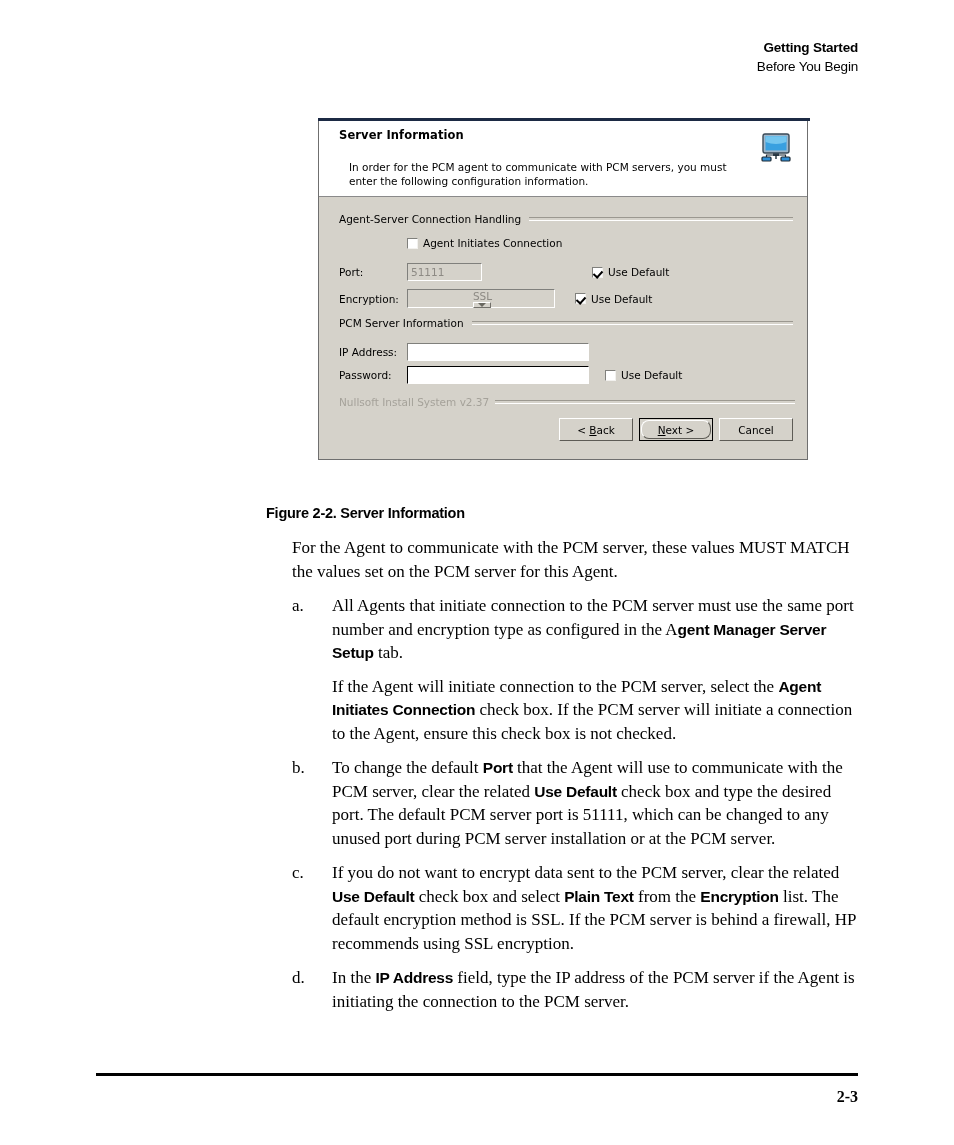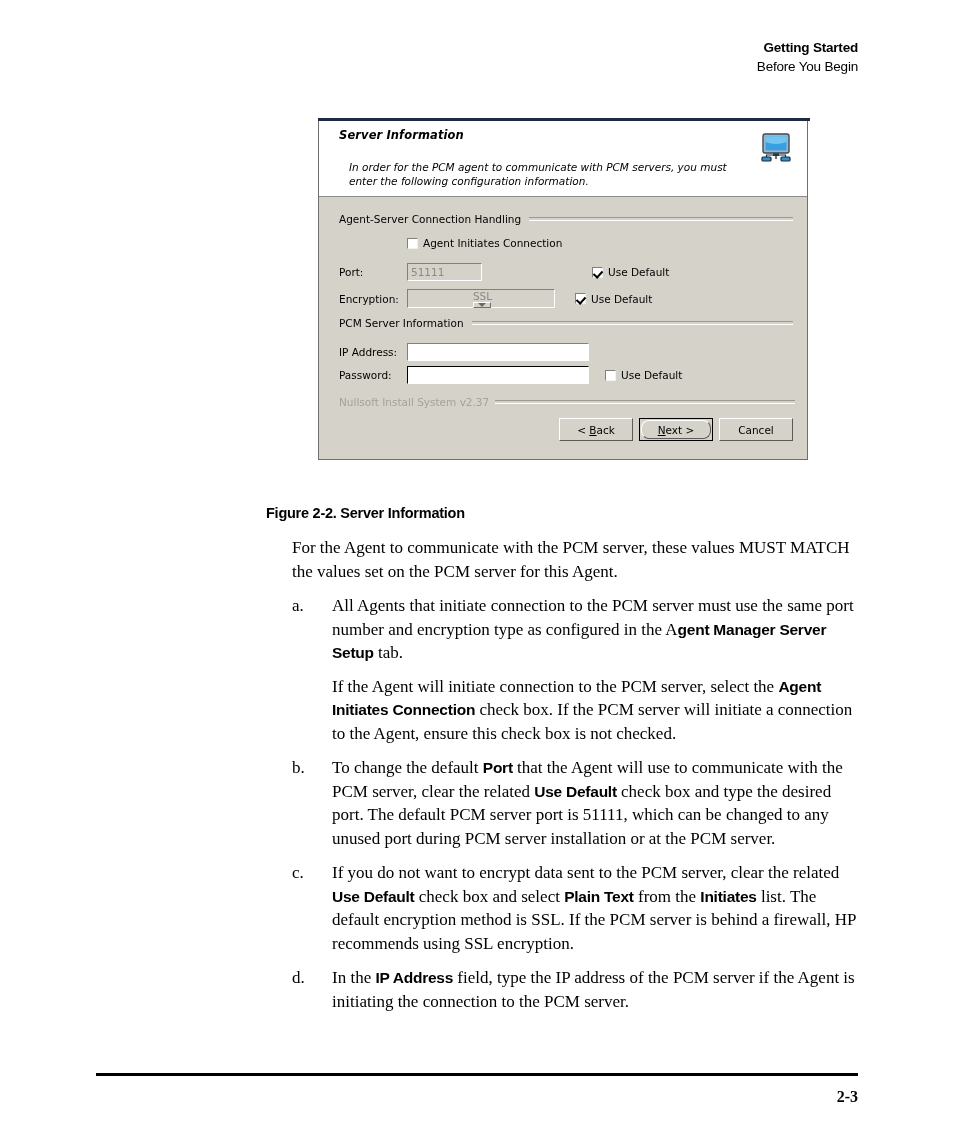--- a/index.html
+++ b/index.html
@@ -62,21 +62,21 @@
   
   .dlg-head {
     background: #ffffff;
     border-bottom: 1px solid #8a8a8a;
     padding: 7px 10px 8px 20px;
     display: flex;
     align-items: flex-start;
     min-height: 50px;
     box-sizing: border-box;
   }
-  .dlg-head-text { flex: 1 1 auto; font-style: italic; }
+  .dlg-head-text { flex: 1 1 auto; }
   .dlg-head-title {
     font-size: 11.5px;
     font-weight: bold;
     color: #000;
     margin-bottom: 3px;
     letter-spacing: 0.1px;
   }
   .dlg-head-desc {
     font-size: 10.5px;
     line-height: 13.5px;
@@ -464,21 +464,21 @@
         <span class="marker">a.</span>
         <p><span>All Agents that initiate connection to the PCM server must use the same port number and encryption type as configured in the A</span><span class="b">gent Manager Server Setup</span><span> tab.</span></p>
         <p><span>If the Agent will initiate connection to the PCM server, select the </span><span class="b">Agent Initiates Connection</span><span> check box. If the PCM server will initiate a connection to the Agent, ensure this check box is not checked.</span></p>
       </li>
       <li>
         <span class="marker">b.</span>
         <p><span>To change the default </span><span class="b">Port</span><span> that the Agent will use to communicate with the PCM server, clear the related </span><span class="b">Use Default</span><span> check box and type the desired port. The default PCM server port is 51111, which can be changed to any unused port during PCM server installation or at the PCM server.</span></p>
       </li>
       <li>
         <span class="marker">c.</span>
-        <p><span>If you do not want to encrypt data sent to the PCM server, clear the related </span><span class="b">Use Default</span><span> check box and select </span><span class="b">Plain Text</span><span> from the </span><span class="b">Initiates</span><span> list. The default encryption method is SSL. If the PCM server is behind a firewall, HP recommends using SSL encryption.</span></p>
+        <p><span>If you do not want to encrypt data sent to the PCM server, clear the related </span><span class="b">Use Default</span><span> check box and select </span><span class="b">Plain Text</span><span> from the </span><span class="b">Encryption</span><span> list. The default encryption method is SSL. If the PCM server is behind a firewall, HP recommends using SSL encryption.</span></p>
       </li>
       <li>
         <span class="marker">d.</span>
         <p><span>In the </span><span class="b">IP Address</span><span> field, type the IP address of the PCM server if the Agent is initiating the connection to the PCM server.</span></p>
       </li>
     </ol>
 </div>
 
 <div class="foot-rule"></div>
 <div class="page-num">2-3</div>

